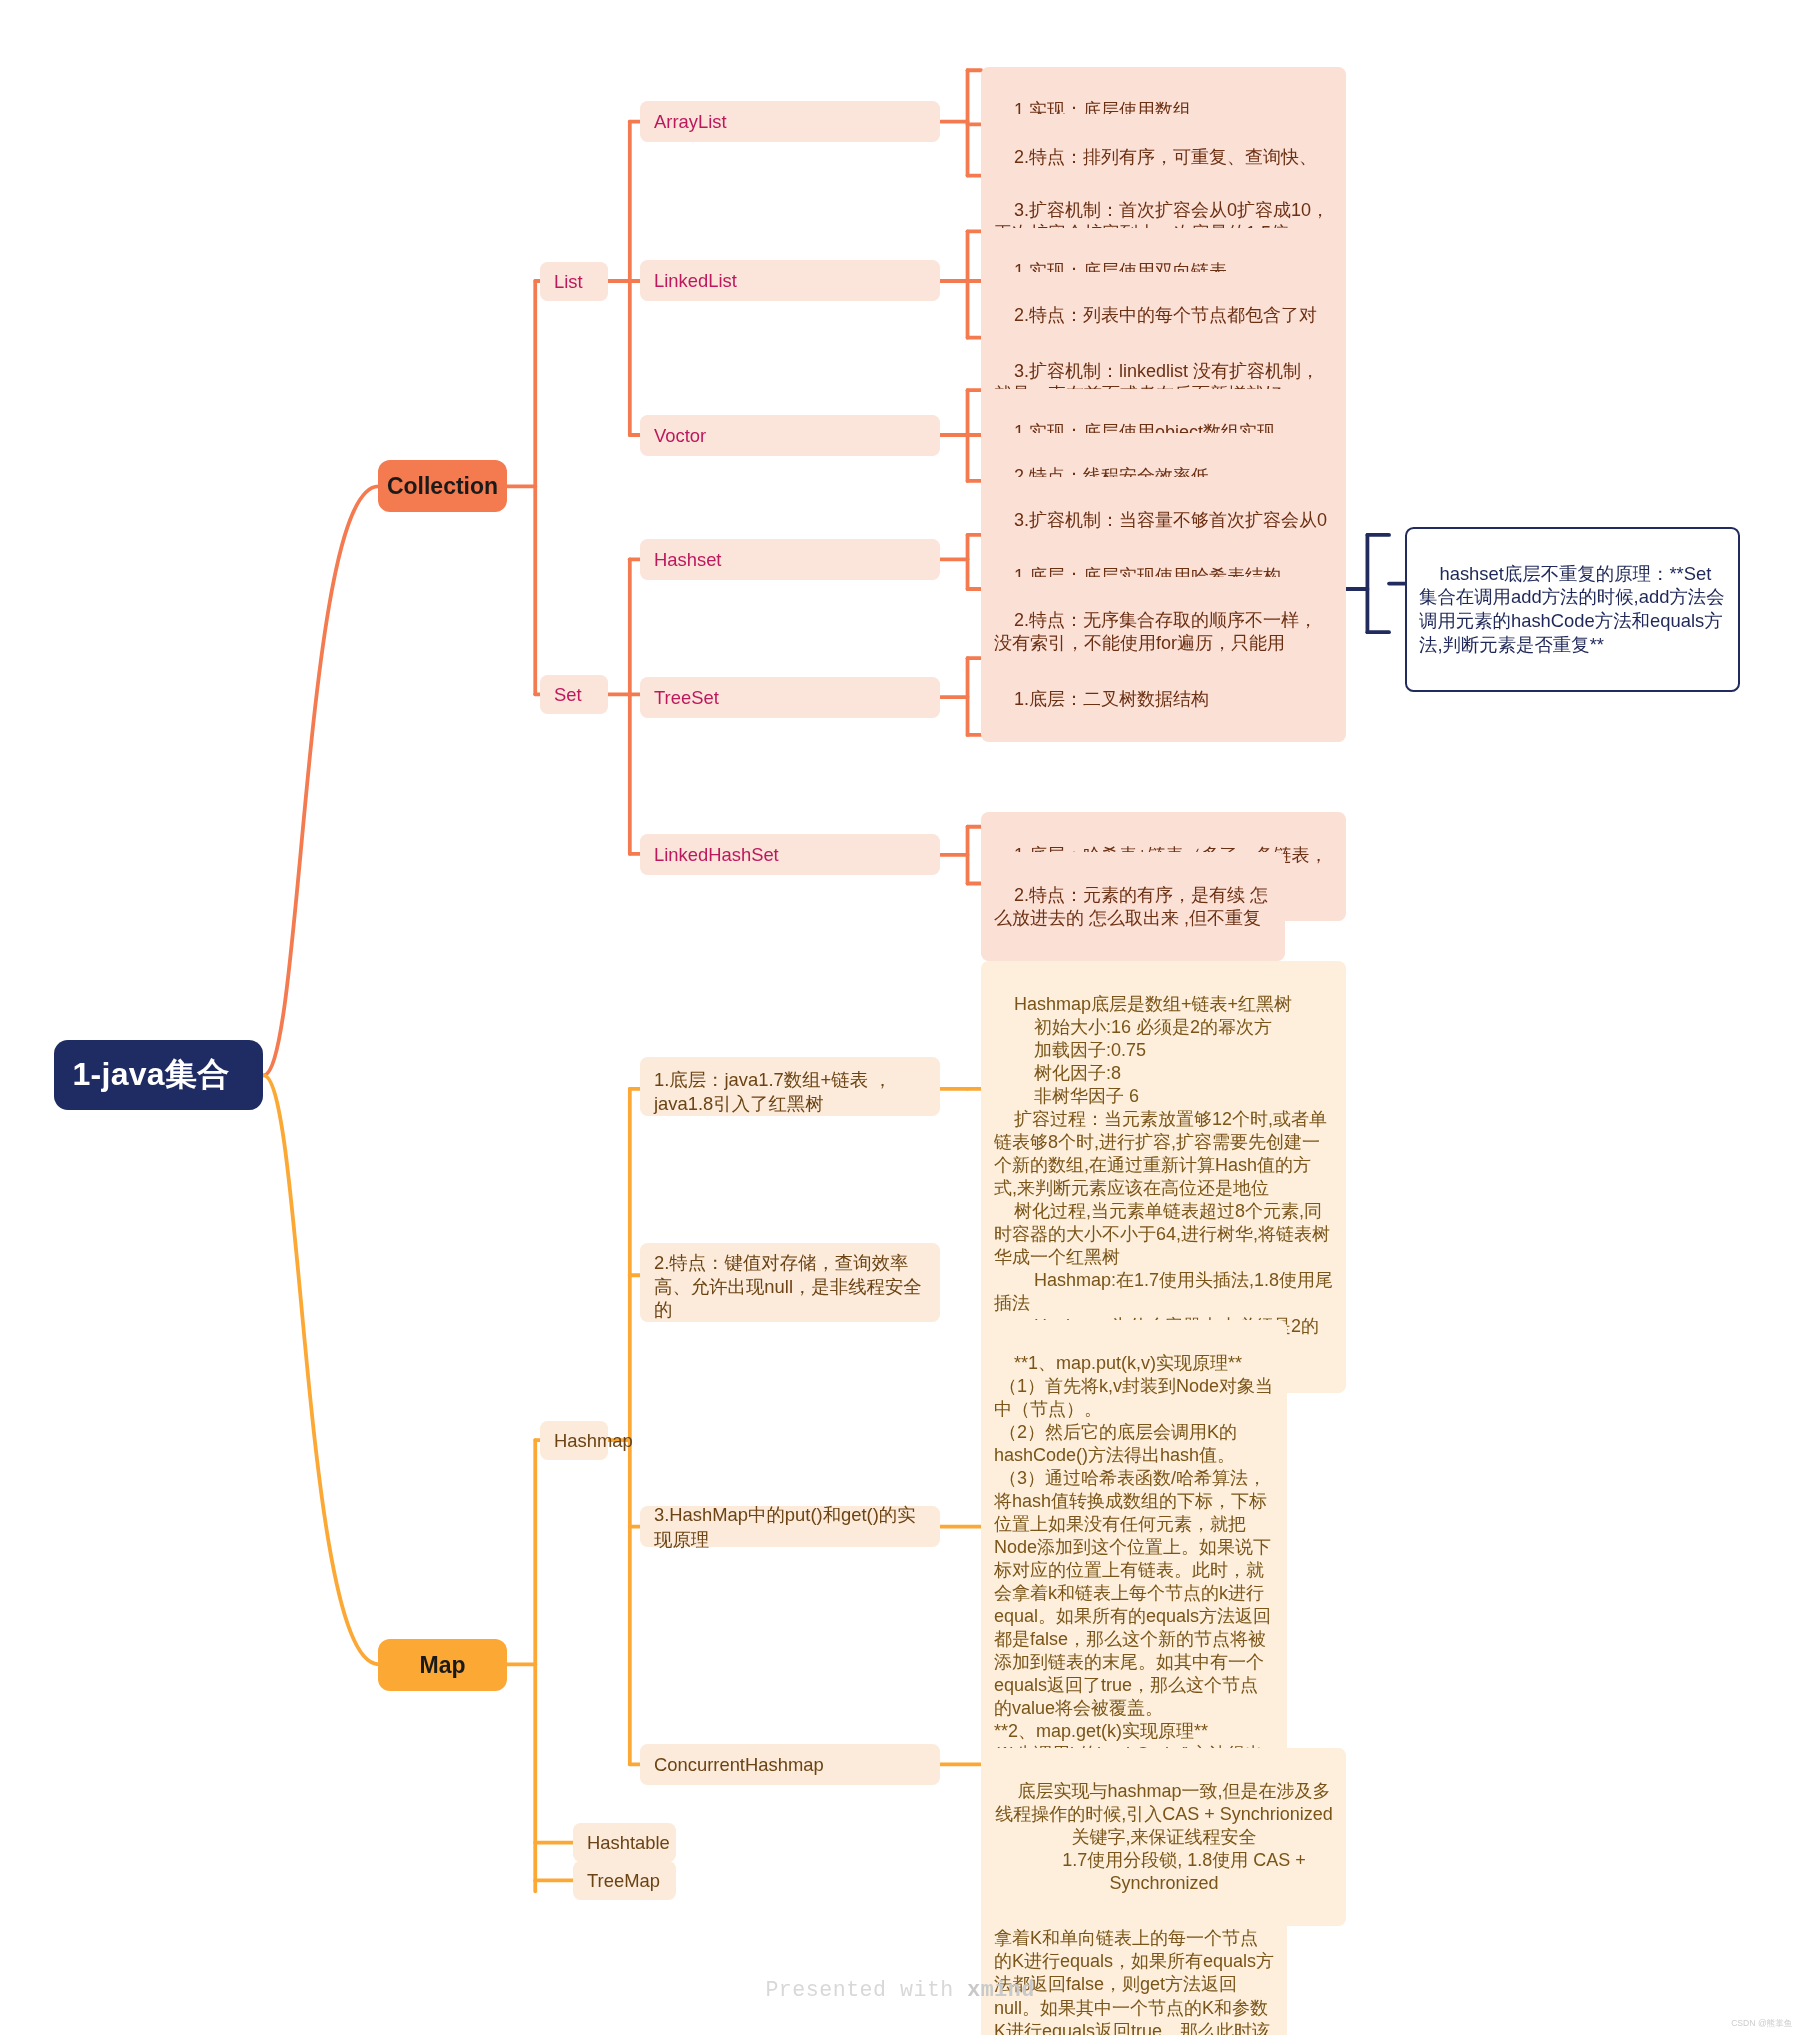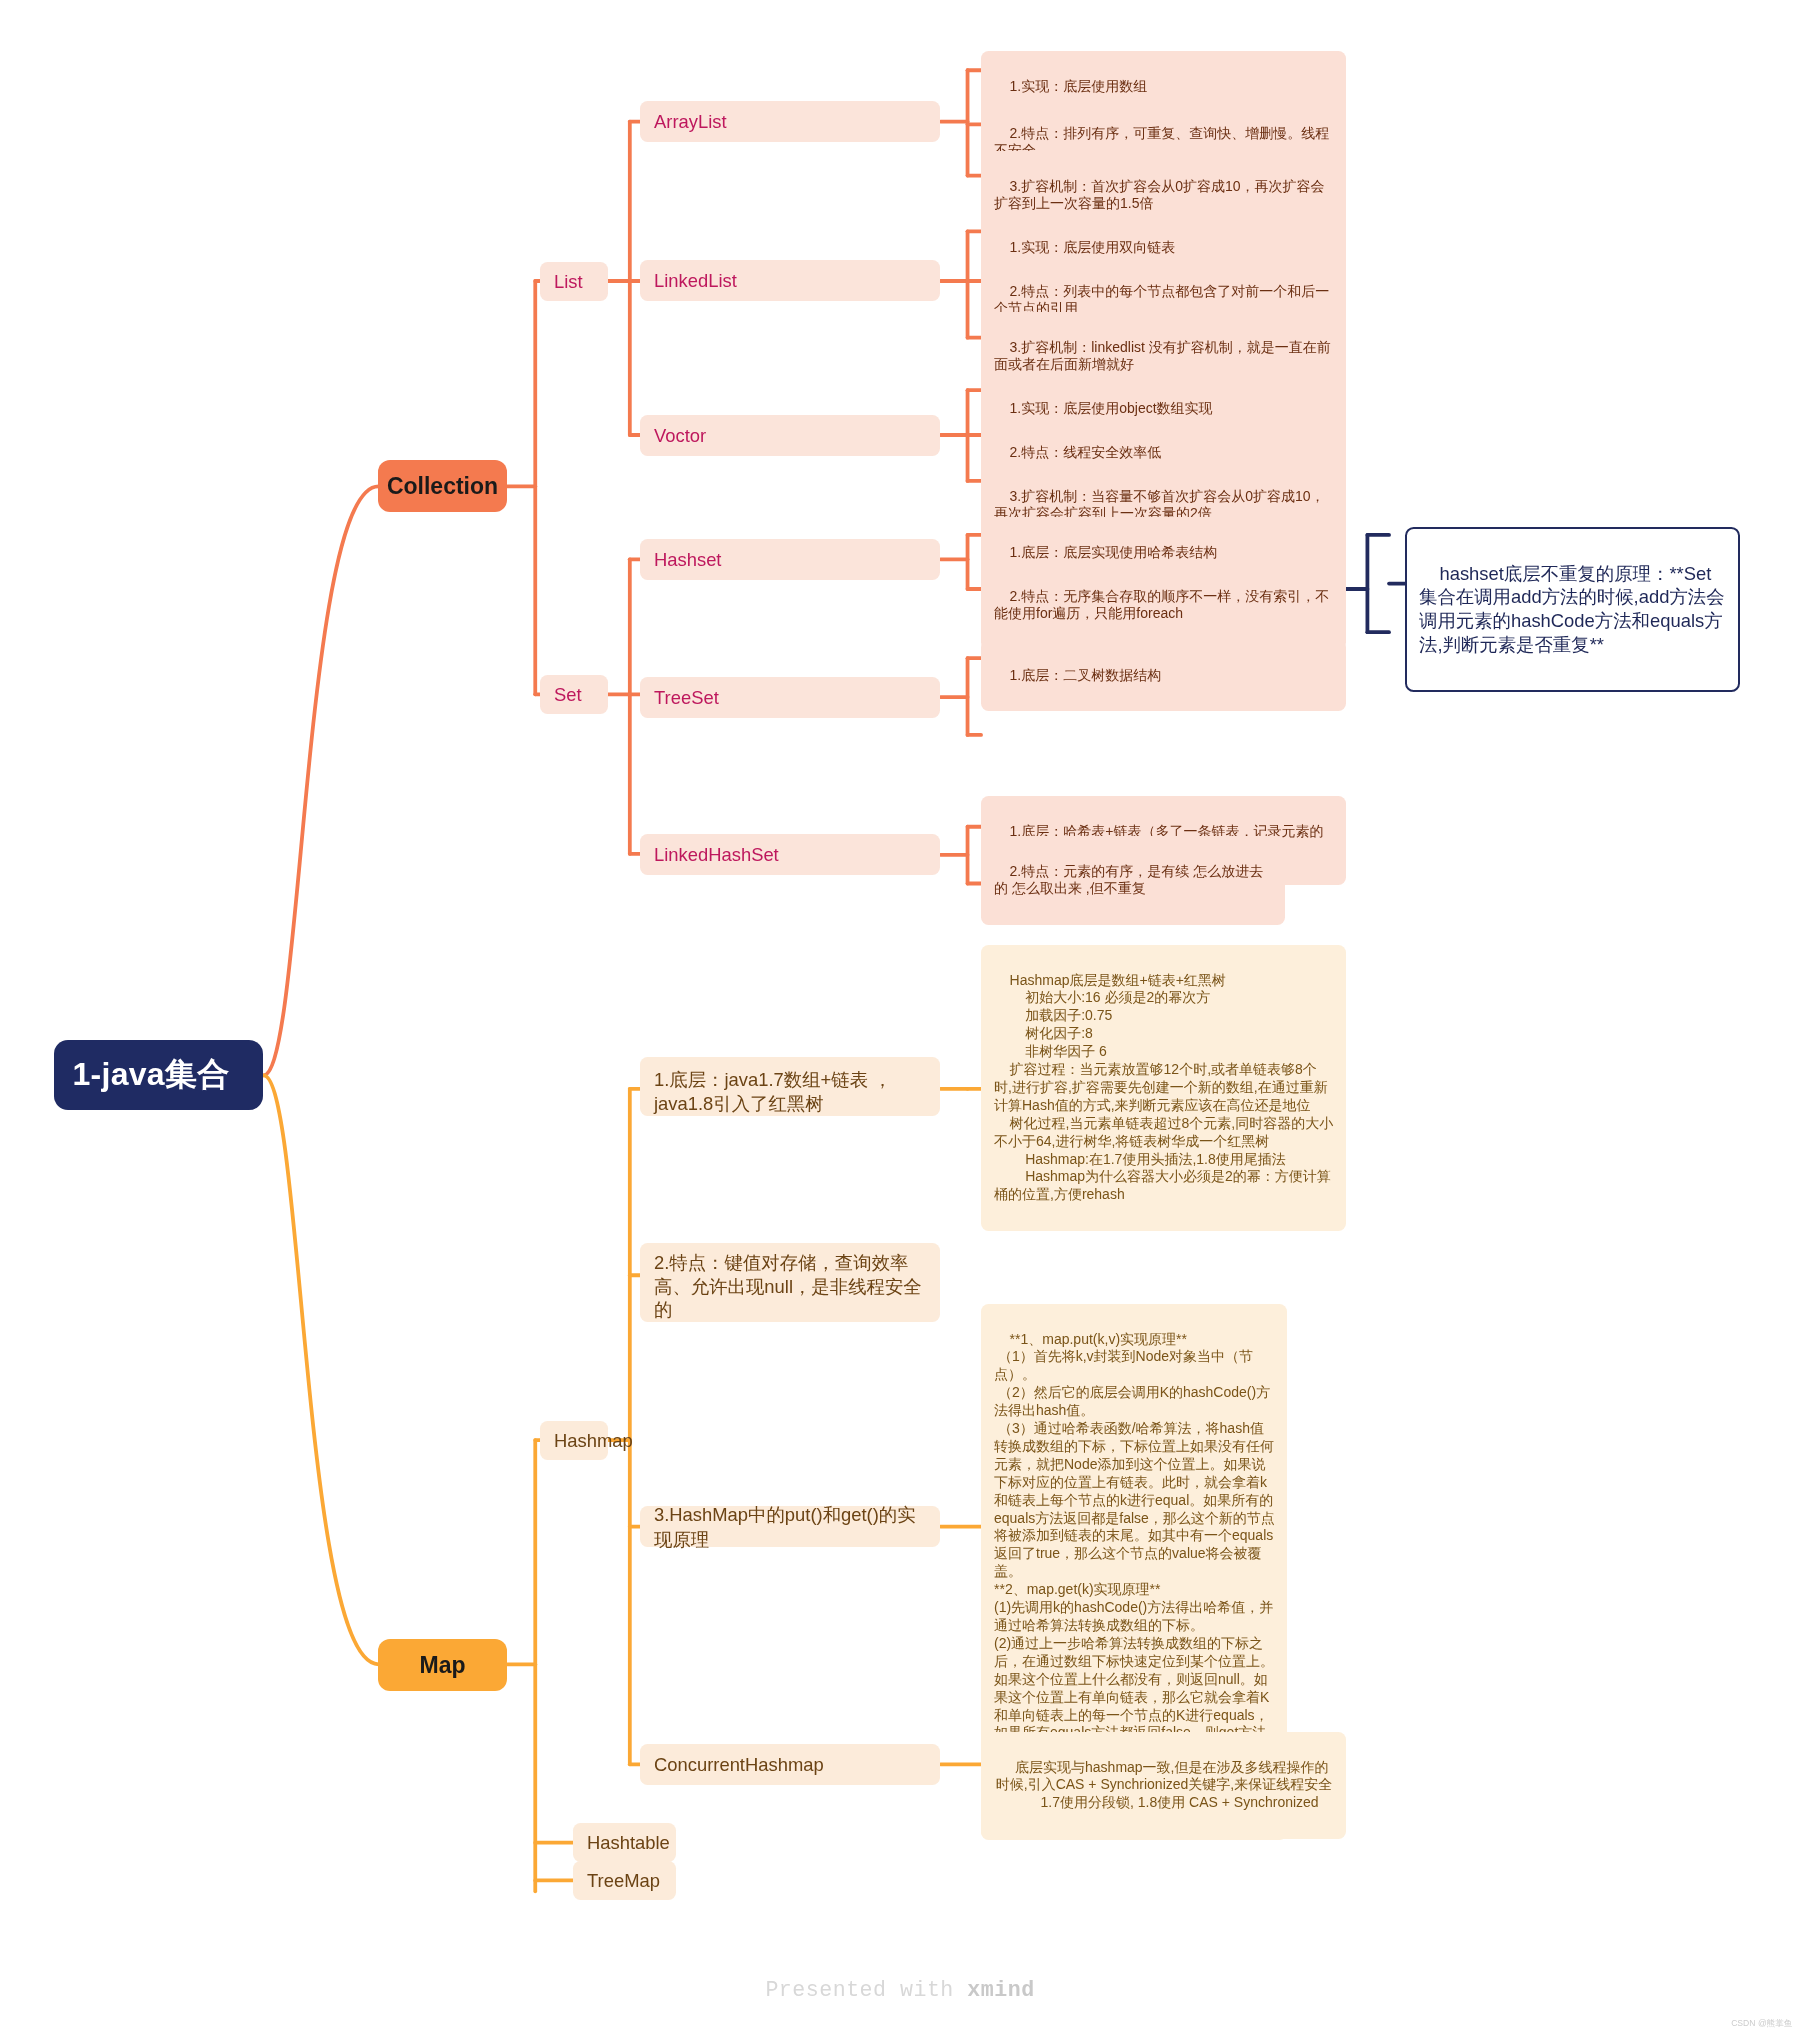--- a/index.html
+++ b/index.html
@@ -20,22 +20,22 @@
         font-size:23px;font-weight:bold;color:#1a1a1a;border-radius:12px;}
   .lvl1.collection{background:#F47A4F;}
   .lvl1.map{background:#FBA835;}
 
   
   .chip{background:#FBE4DA;color:#be185d;font-size:18.4px;
         display:flex;align-items:center;padding:0 14px;border-radius:7.6px;}
   .chip.warm{background:#FCEBDA;color:#6B4314;}
 
   
-  .panel{background:#FBE0D6;color:#6B2F12;font-size:14px;line-height:1.28;
-         padding:8.6px 12px 8.6px 13px;border-radius:7.6px;white-space:pre-wrap;}
+  .panel{background:#FBE0D6;color:#6B2F12;font-size:18px;line-height:1.28;
+         padding:8.6px 12px 8.6px 13px;border-radius:7.6px;white-space:pre-wrap;margin-top:16px;}
   .panel.cream{background:#FDEFDB;color:#7A5418;}
 
   
   .callout{background:#ffffff;border:2.2px solid #222B5E;color:#1E2757;
            font-size:18.4px;line-height:1.3;padding:8.6px 12px;border-radius:8.6px;
            white-space:pre-wrap;}
 
   .footer{position:absolute;left:0;width:1800px;text-align:center;
           font-size:21.6px;color:#d8d8d8;letter-spacing:0.5px;}
   .footer b{color:#c9c9c9;}

